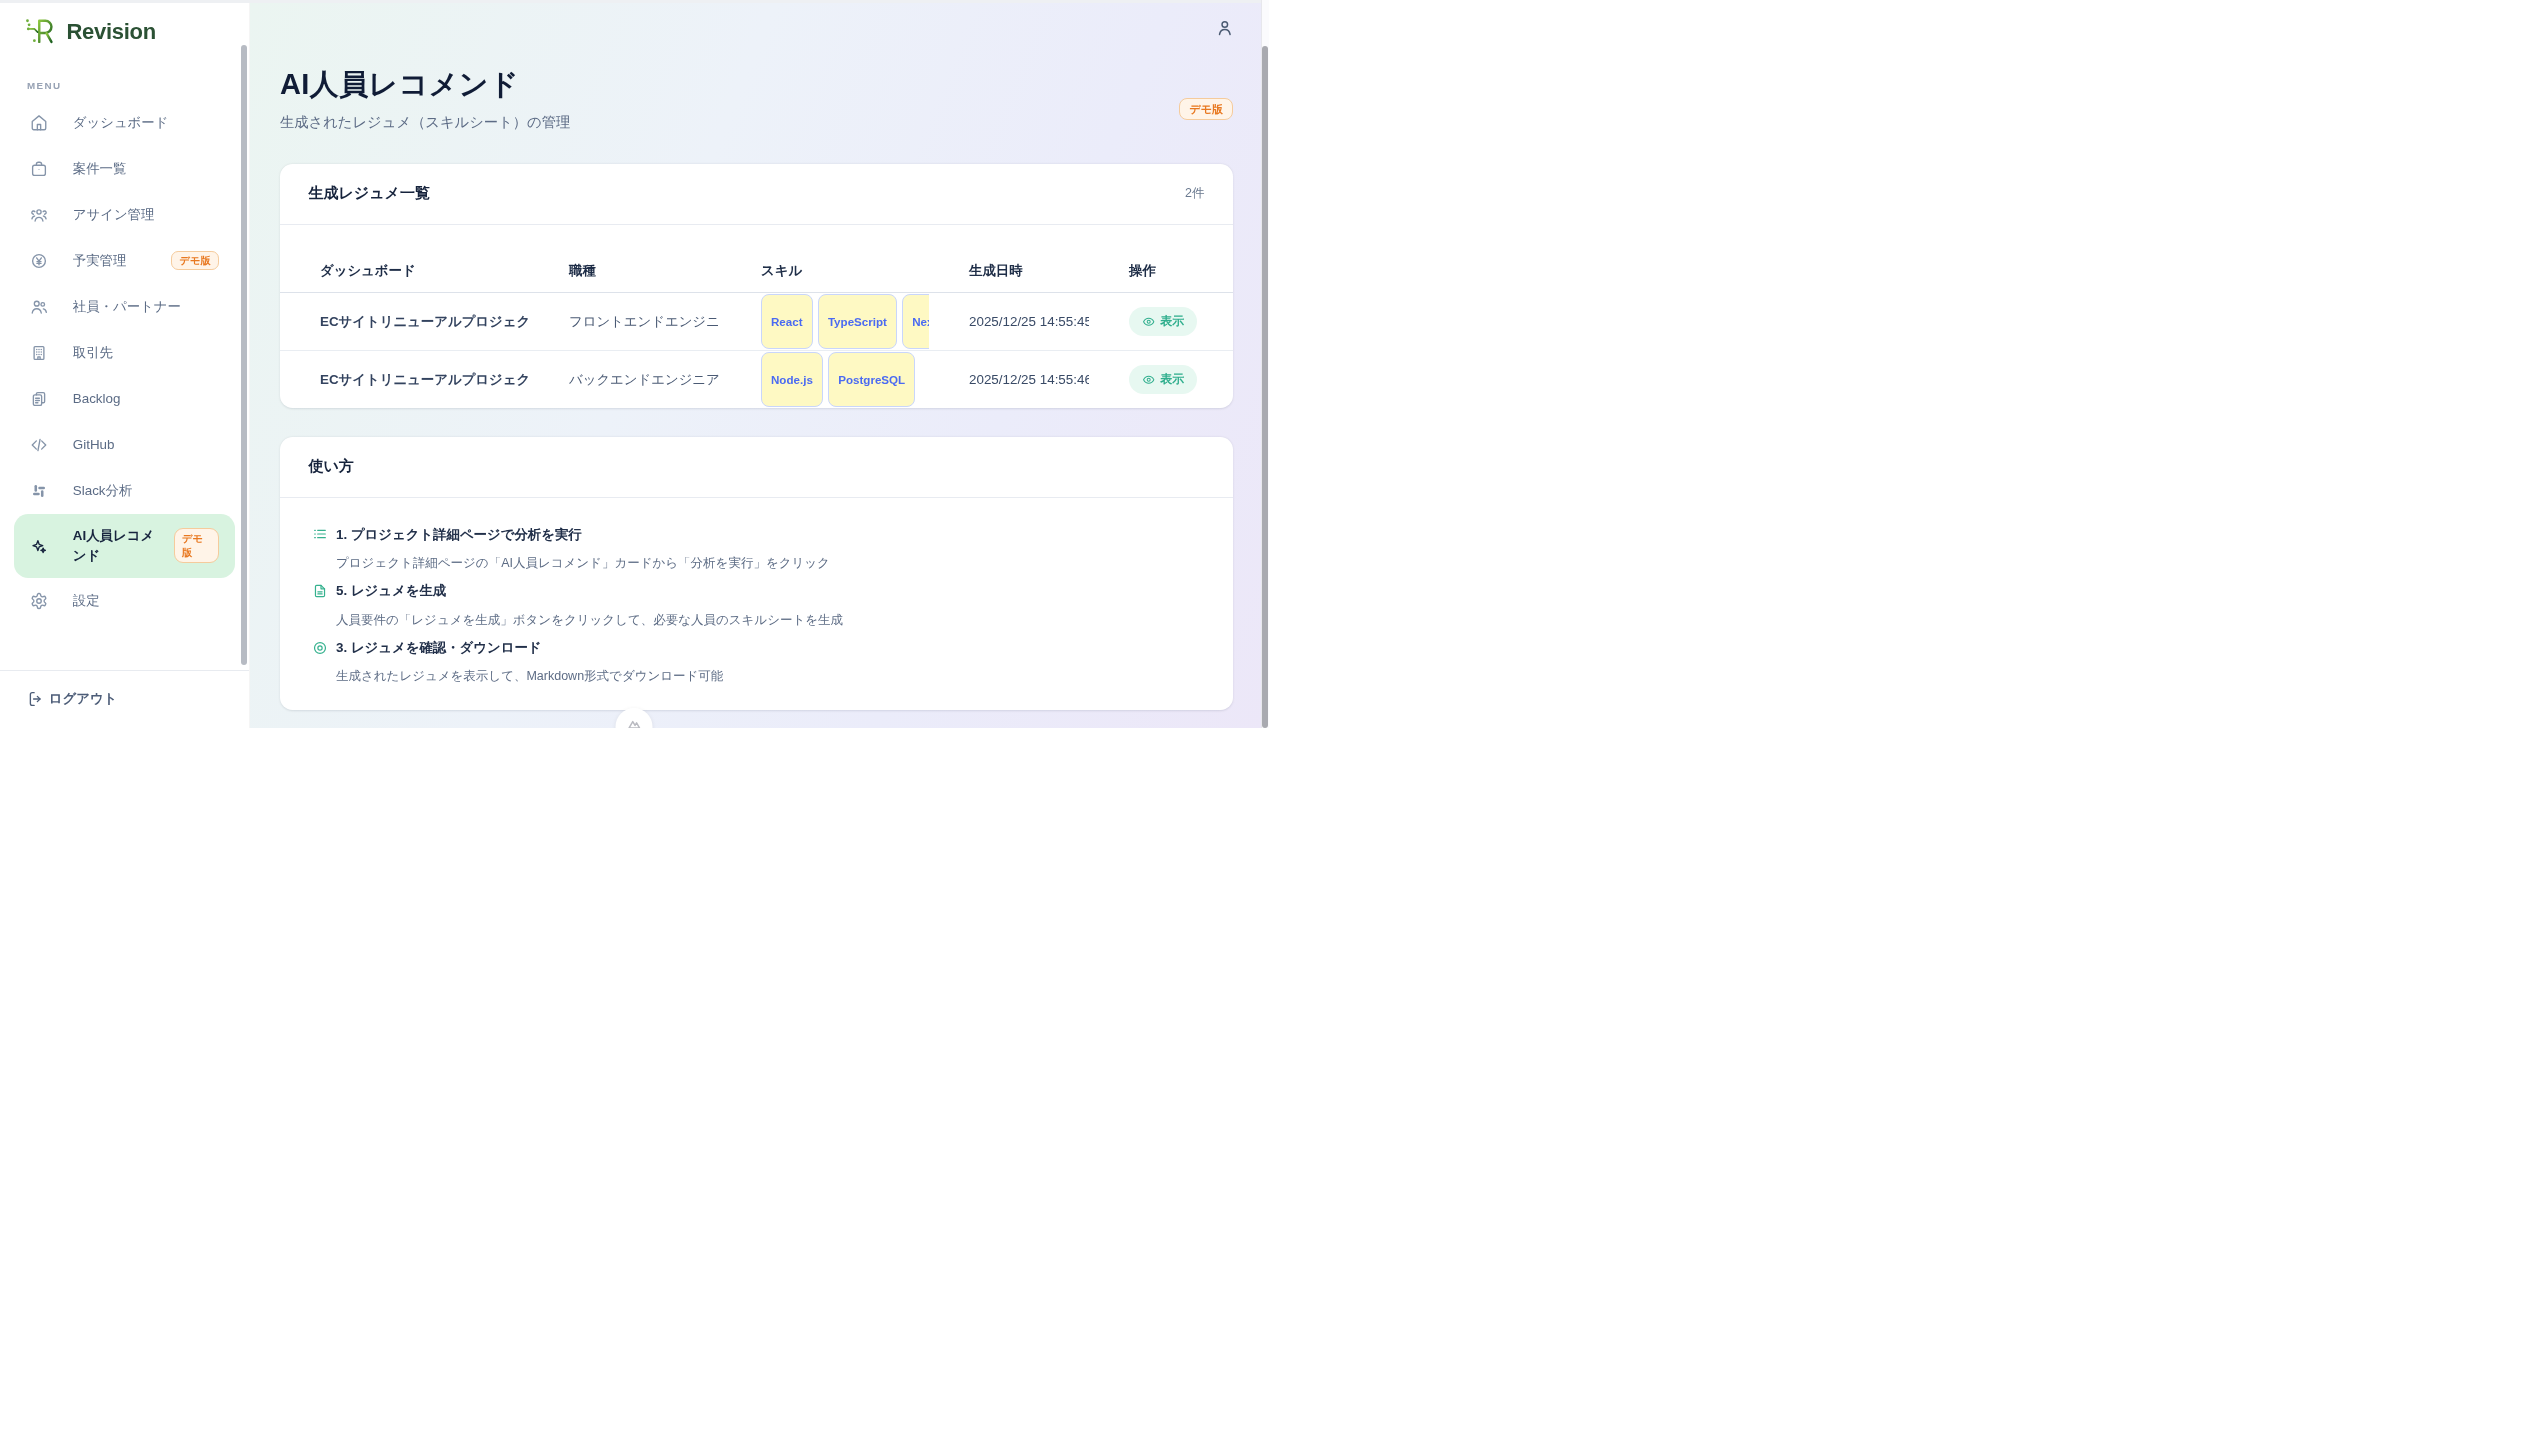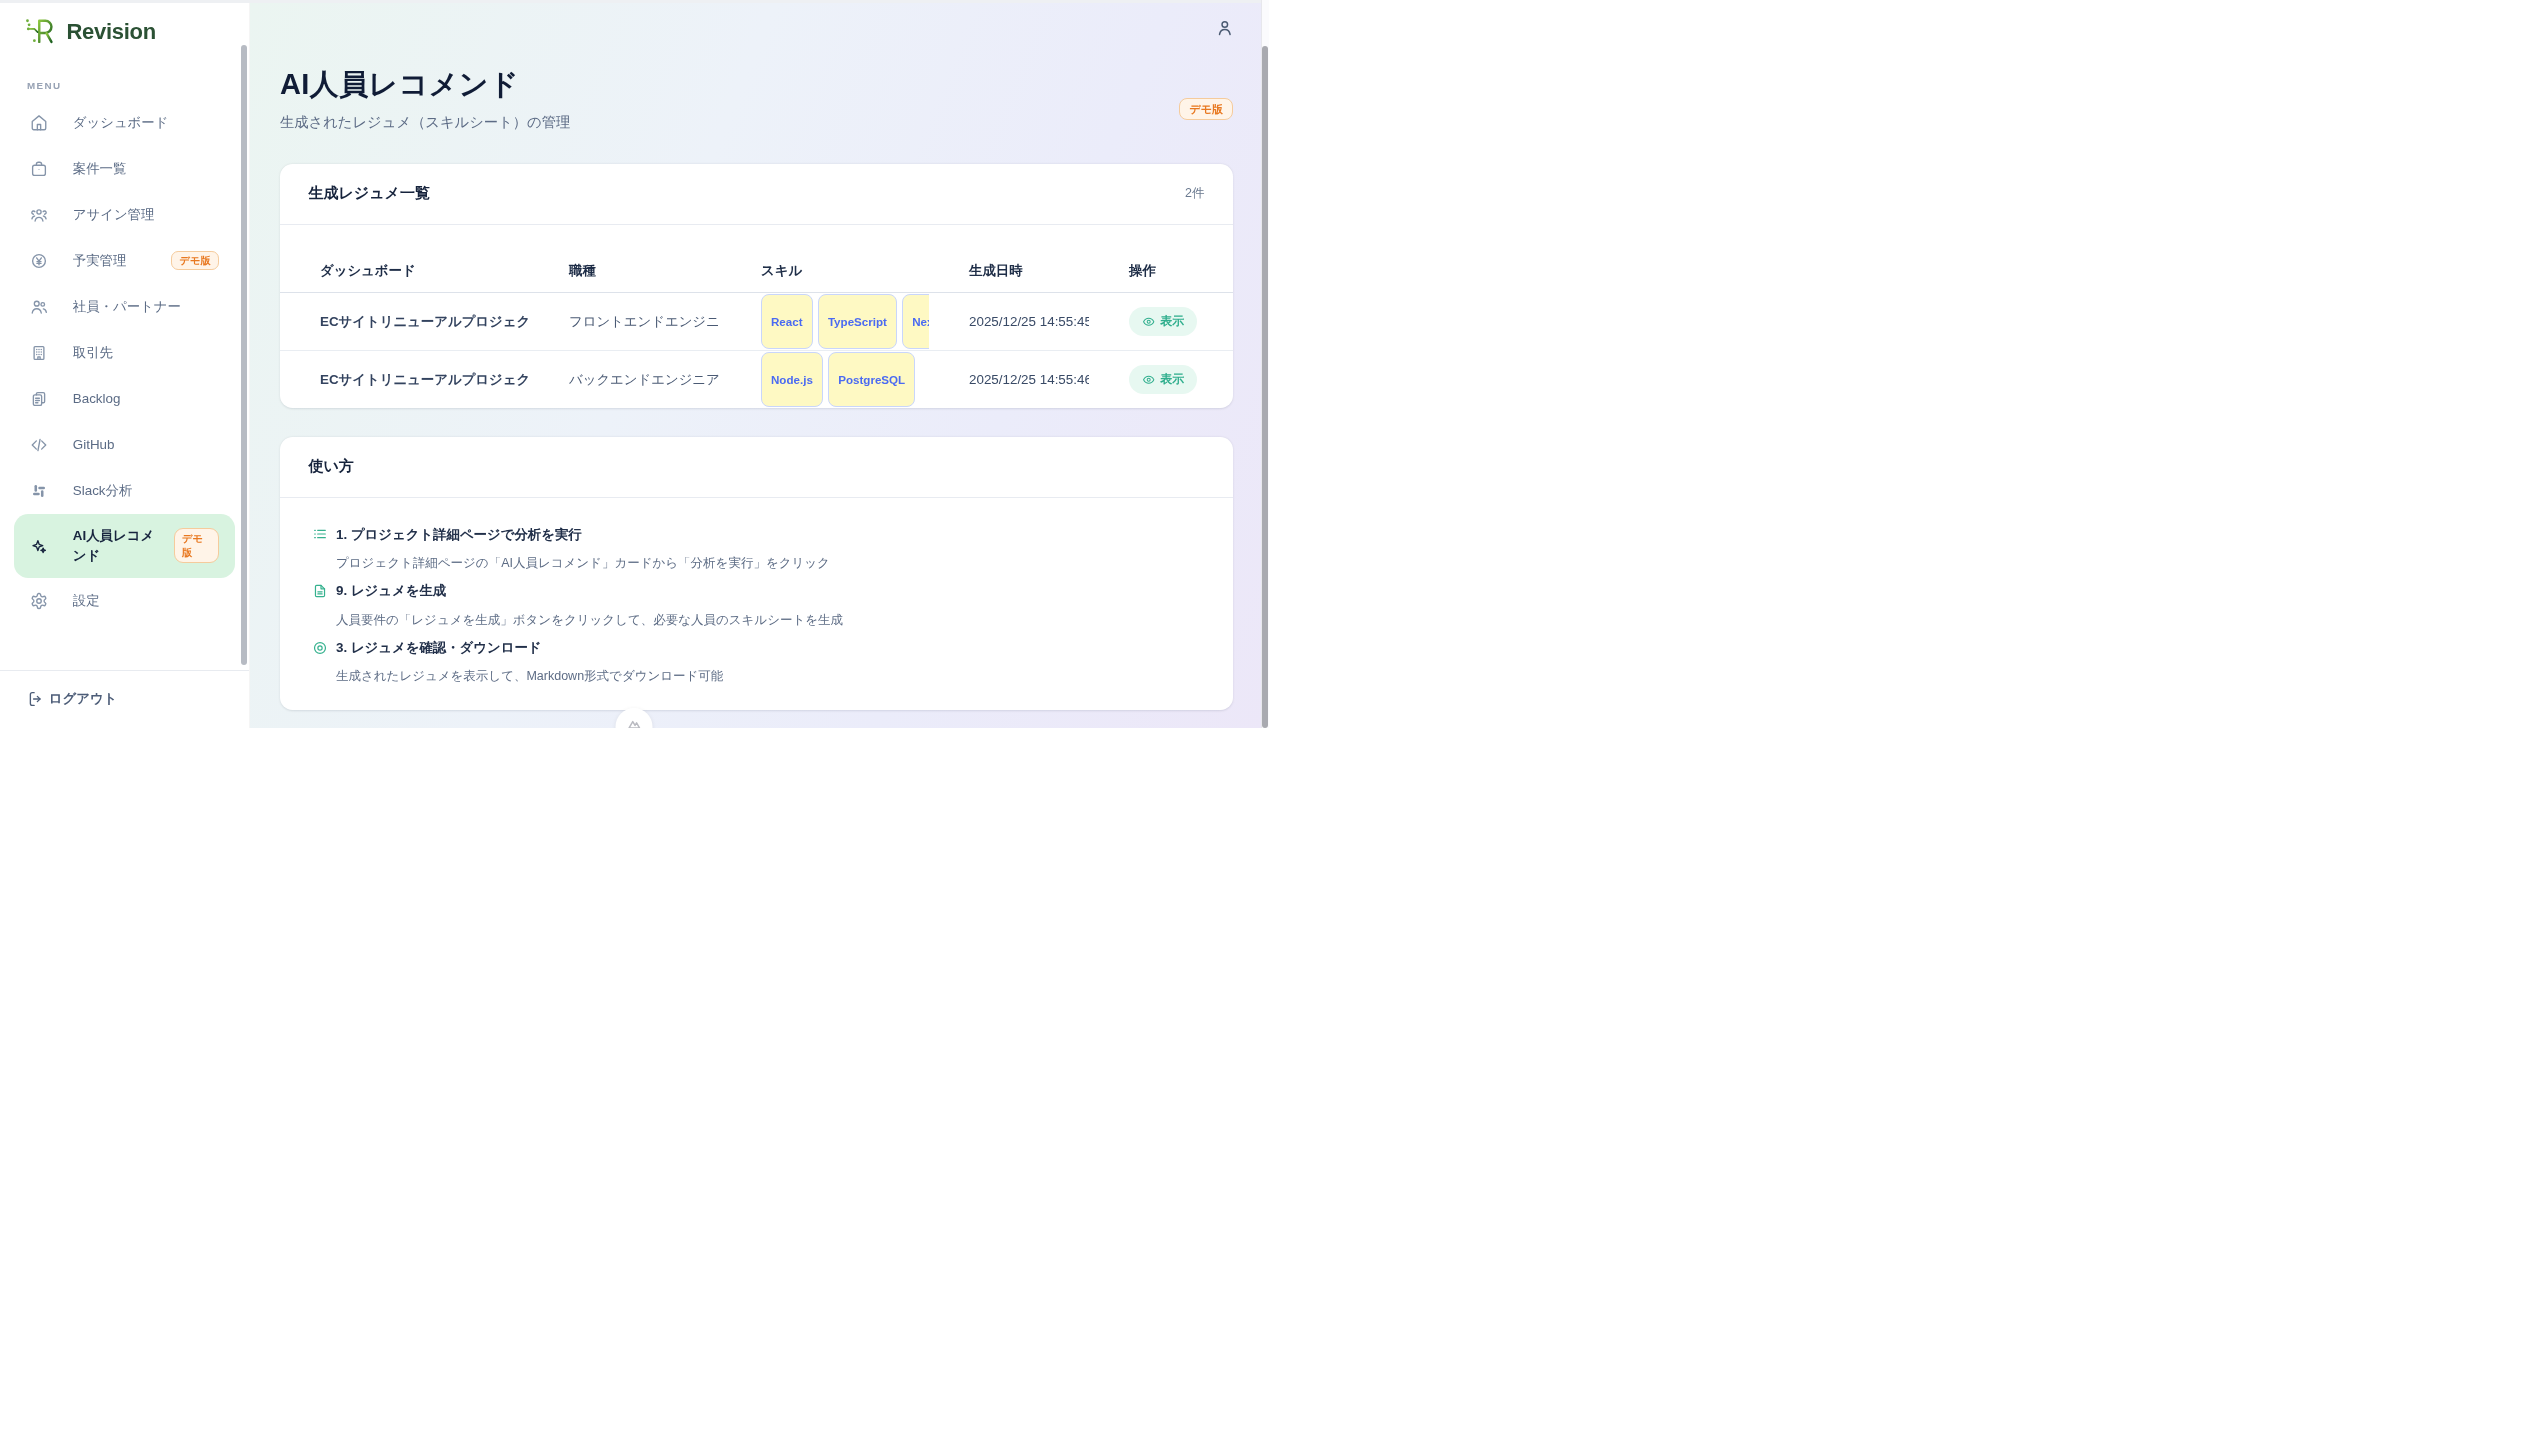--- a/index.html
+++ b/index.html
@@ -368,21 +368,21 @@
           </div>
           <div class="step">
             <span class="step-icon">
               <svg class="ic" viewBox="0 0 24 24">
                   <path d="M13.5 3.5H7a1.8 1.8 0 0 0-1.8 1.8v13.4A1.8 1.8 0 0 0 7 20.5h10a1.8 1.8 0 0 0 1.8-1.8V8.8z"></path>
                   <path d="M13.5 3.5v5.3h5.3"></path>
                   <path d="M8.8 13.2h6.4M8.8 16.4h6.4"></path>
                 </svg>
             </span>
             <div class="step-body">
-              <div class="step-title">9. レジュメを生成</div>
+              <div class="step-title">5. レジュメを生成</div>
               <div class="step-desc">人員要件の「レジュメを生成」ボタンをクリックして、必要な人員のスキルシートを生成</div>
             </div>
           </div>
           <div class="step">
             <span class="step-icon">
               <svg class="ic" viewBox="0 0 24 24">
                   <circle cx="12" cy="12" r="8.2"></circle>
                   <circle cx="12" cy="12" r="3.2"></circle>
                 </svg>
             </span>

